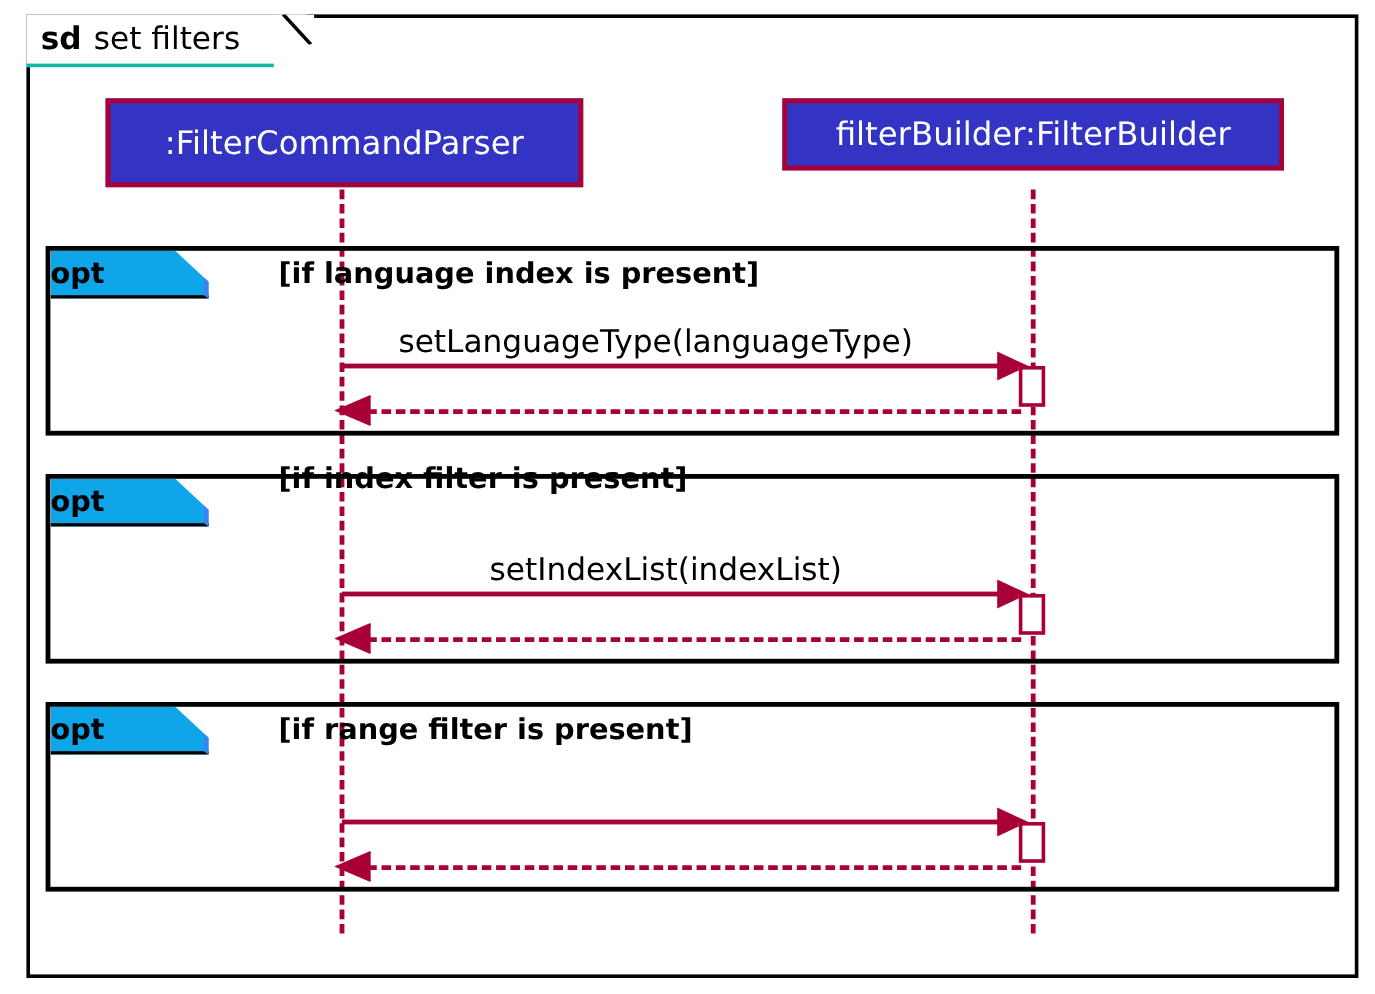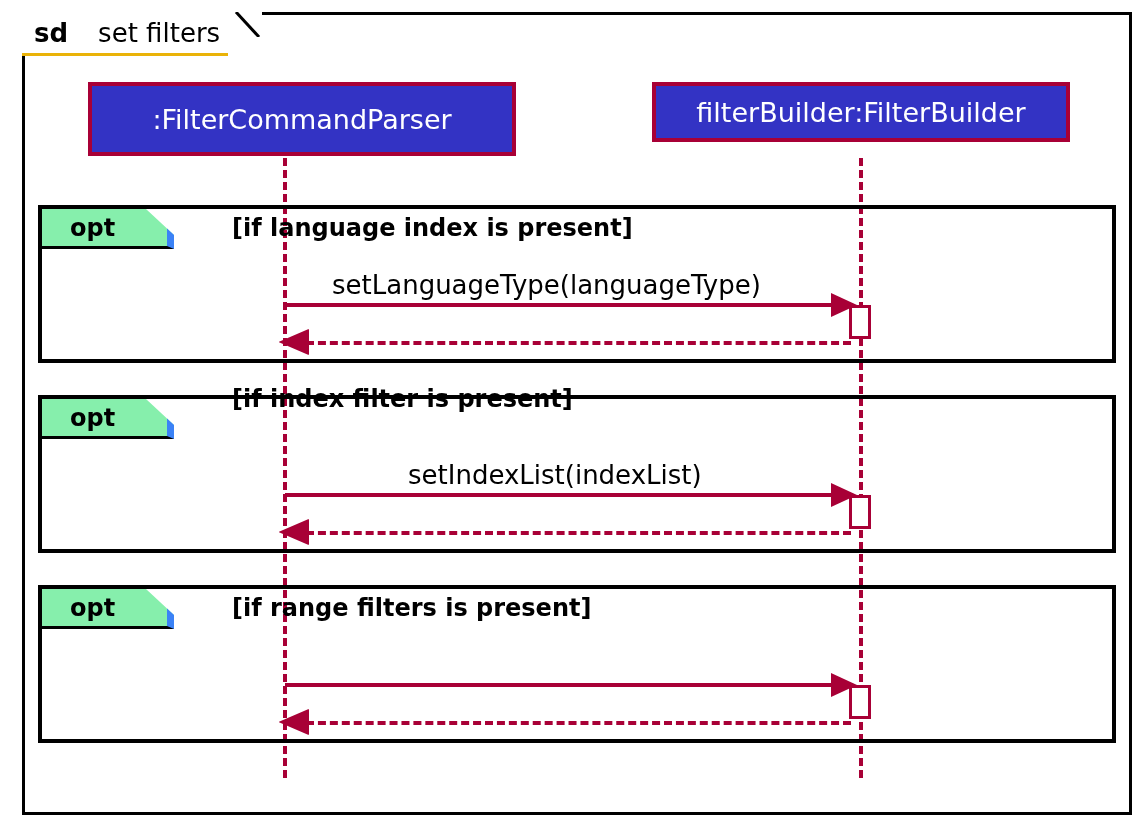--- a/index.html
+++ b/index.html
@@ -34,42 +34,42 @@
     left: 22px;
     top: 12px;
     height: 44px;
     box-sizing: border-box;
     background: #ffffff;
     border-right: none;
     display: flex;
     align-items: center;
     padding: 0 6px 0 12px;
     
-    border-bottom: 3px solid #eab308;
+    border-bottom: 3px solid #14b8a6;
     width: 234px;
   }
   .sd-tab-diag {
     position: absolute;
     left: 228px;
     top: 12px;
     width: 34px;
     height: 47px;
     pointer-events: none;
   }
   .sd-kind {
     font-weight: bold;
     font-size: 26px;
     color: #000000;
     line-height: 1;
   }
   .sd-name {
     font-size: 26px;
     color: #000000;
     line-height: 1;
-    margin-left: 30px;
+    margin-left: 10px;
   }
 
   
   .participant {
     position: absolute;
     box-sizing: border-box;
     background: #3333C4;
     border: 4px solid #A80036;
     display: flex;
     align-items: center;
@@ -91,27 +91,26 @@
     position: absolute;
     box-sizing: border-box;
     border: 4px solid #000000;
     background: transparent;
   }
   .opt-tab {
     position: absolute;
     box-sizing: border-box;
     width: 132px;
     height: 40px;
-    background: #86efac;
-    border-right: 7px solid #3b82f6;
+    background: #0ea5e9;
+    border-right: 4px solid #3b82f6;
     border-bottom: 3px solid #000000;
     clip-path: polygon(0 0, 104px 0, 132px 26px, 132px 40px, 0 40px);
     display: flex;
     align-items: center;
-    padding-left: 28px;
   }
   .opt-label {
     font-weight: bold;
     font-size: 24px;
     color: #000000;
     line-height: 1;
   }
   .opt-guard {
     position: absolute;
     font-weight: bold;
@@ -169,21 +168,21 @@
   <div class="sd-tab">
     <span class="sd-kind">sd</span>
     <span class="sd-name">set filters</span>
   </div>
   <svg class="sd-tab-diag" viewBox="0 0 34 47">
     <polygon points="0,0 34,0 34,47 0,47" fill="#ffffff" stroke="none"></polygon>
     <line x1="8" y1="0" x2="31" y2="25" stroke="#000000" stroke-width="3"></line>
     <line x1="31" y1="25" x2="31" y2="47" stroke="#ffffff" stroke-width="4"></line>
   </svg>
 
-  <div class="participant" style="left:88px; top:82px; width:428px; height:74px;">
+  <div class="participant" style="left:88px; top:82px; width:398px; height:74px;">
     <span>:FilterCommandParser</span>
   </div>
 
   <div class="participant" style="left:652px; top:82px; width:418px; height:60px;">
     <span>filterBuilder:FilterBuilder</span>
   </div>
 
   <div class="lifeline" style="left:283px; top:158px; height:620px;"></div>
   <div class="lifeline" style="left:859px; top:158px; height:620px;"></div>
 
@@ -214,21 +213,21 @@
   <div class="activation" style="left:849px; top:495px; width:22px; height:34px;"></div>
   <div class="msg-line dashed" style="left:306px; top:531px; width:545px;"></div>
   <svg class="arrow-head open-left" style="left:279px; top:519px;" viewBox="0 0 30 26">
     <polyline points="30,1 2,13 30,25" fill="#A80036" stroke="#A80036" stroke-width="2"></polyline>
   </svg>
 
   <div class="opt-box" style="left:38px; top:585px; width:1078px; height:158px;"></div>
   <div class="opt-tab" style="left:42px; top:589px;">
     <span class="opt-label">opt</span>
   </div>
-  <div class="opt-guard" style="left:232px; top:596px;">[if range filters is present]</div>
+  <div class="opt-guard" style="left:232px; top:596px;">[if range filter is present]</div>
 
   <div class="msg-line" style="left:285px; top:683px; width:550px;"></div>
   <div class="arrow-head solid-right" style="left:831px; top:673px;"></div>
   <div class="activation" style="left:849px; top:685px; width:22px; height:34px;"></div>
   <div class="msg-line dashed" style="left:306px; top:721px; width:545px;"></div>
   <svg class="arrow-head open-left" style="left:279px; top:709px;" viewBox="0 0 30 26">
     <polyline points="30,1 2,13 30,25" fill="#A80036" stroke="#A80036" stroke-width="2"></polyline>
   </svg>
 
 </div>

